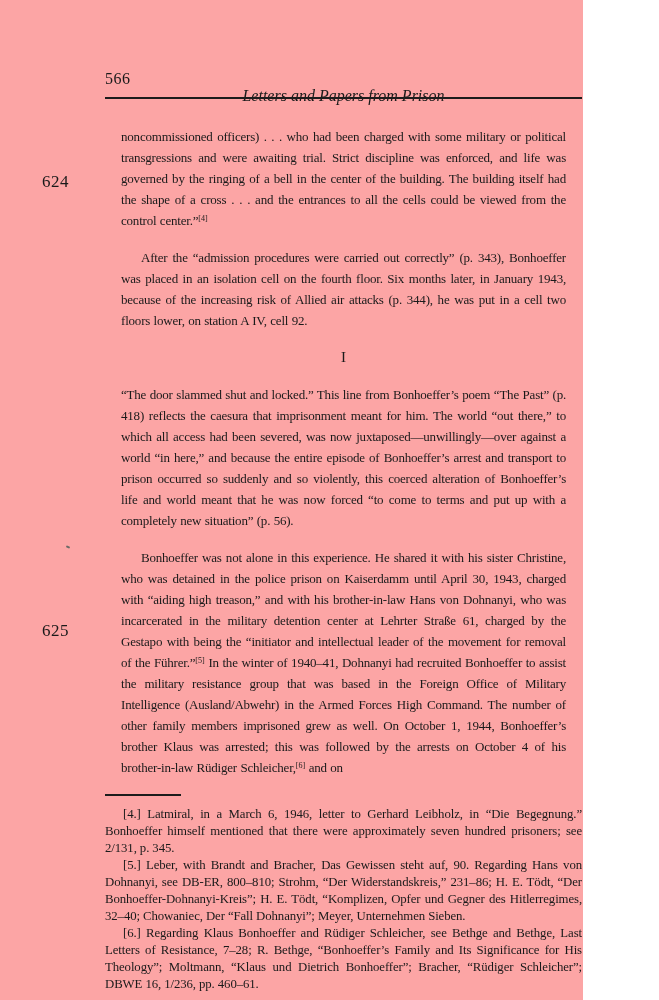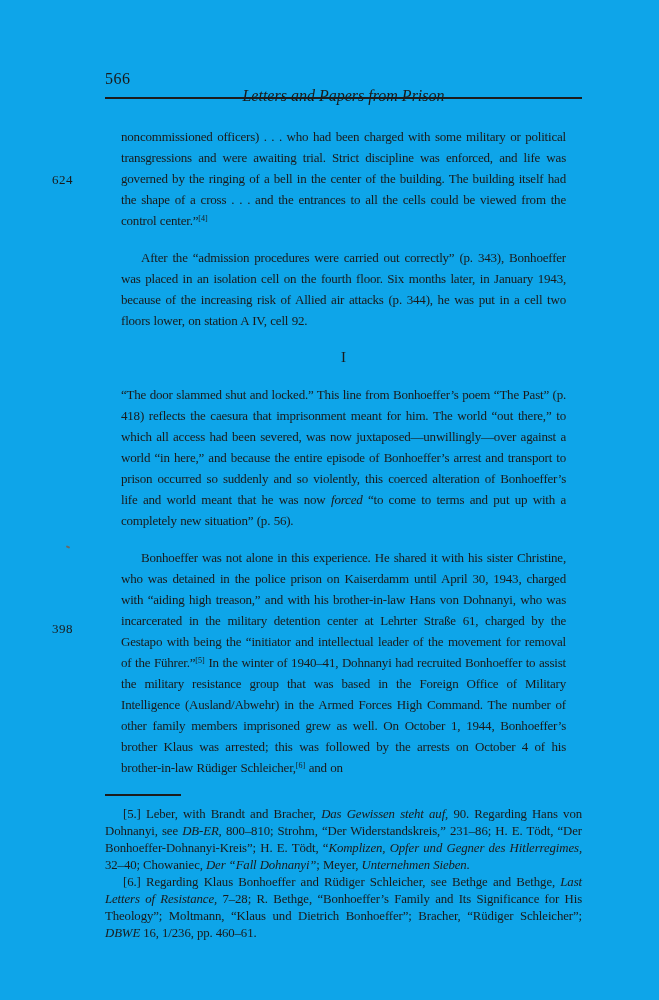--- a/index.html
+++ b/index.html
@@ -1,21 +1,21 @@
 <!DOCTYPE html>
 <html><head>
 <meta charset="utf-8">
 <style>
   html, body { margin: 0; padding: 0; }
   body { width: 659px; height: 1000px; background: #ffffff; }
   .page {
     position: relative;
-    width: 659px;
+    width: 583px;
     height: 1000px;
-    background: #0ea5e9;
+    background: #fca5a5;
     overflow: hidden;
     font-family: "Liberation Serif", "DejaVu Serif", serif;
     color: #1a1a1a;
   }
   .header {
     position: absolute;
     top: 70px;
     left: 105px;
     width: 477px;
     height: 24px;
@@ -39,22 +39,22 @@
   .header-rule {
     position: absolute;
     top: 97px;
     left: 105px;
     width: 477px;
     height: 2px;
     background: #1c1c1c;
   }
   .margin-number {
     position: absolute;
-    left: 52px;
-    font-size: 13px;
+    left: 42px;
+    font-size: 17px;
     letter-spacing: 0.5px;
   }
   .margin-number.n1 { top: 172px; }
   .margin-number.n2 { top: 621px; }
   .scan-artifact {
     position: absolute;
     left: 66px;
     top: 546px;
     width: 4px;
     height: 2px;
@@ -96,45 +96,46 @@
     margin: 15px 0 10px 0;
   }
   .footnotes p.footnote-para {
     margin: 0;
     font-size: 12.8px;
     line-height: 17px;
     text-align: justify;
     text-indent: 18px;
     letter-spacing: -0.1px;
   }
-  .it { font-style: italic; }
+  .it { }
 </style>
 </head>
 <body>
 
 <div class="page">
 
   <div class="header">
     <span class="page-number">566</span>
     <span class="running-title">Letters and Papers from Prison</span>
   </div>
   <div class="header-rule"></div>
 
   <div class="margin-number n1">624</div>
-  <div class="margin-number n2">398</div>
+  <div class="margin-number n2">625</div>
   <div class="scan-artifact"></div>
 
   <div class="content">
     <p class="body-para"><span>noncommissioned officers) . . . who had been charged with some military or political transgressions and were awaiting trial. Strict discipline was enforced, and life was governed by the ringing of a bell in the center of the building. The building itself had the shape of a cross . . . and the entrances to all the cells could be viewed from the control center.”</span><sup class="fn-ref">[4]</sup></p>
     <p class="body-para indented"><span>After the “admission procedures were carried out correctly” (p. 343), Bonhoeffer was placed in an isolation cell on the fourth floor. Six months later, in January 1943, because of the increasing risk of Allied air attacks (p. 344), he was put in a cell two floors lower, on station A IV, cell 92.</span></p>
     <div class="section-divider">I</div>
     <p class="body-para"><span>“The door slammed shut and locked.” This line from Bonhoeffer’s poem “The Past” (p. 418) reflects the caesura that imprisonment meant for him. The world “out there,” to which all access had been severed, was now juxtaposed—unwillingly—over against a world “in here,” and because the entire episode of Bonhoeffer’s arrest and transport to prison occurred so suddenly and so violently, this coerced alteration of Bonhoeffer’s life and world meant that he was now </span><span class="it">forced</span><span> “to come to terms and put up with a completely new situation” (p. 56).</span></p>
     <p class="body-para indented"><span>Bonhoeffer was not alone in this experience. He shared it with his sister Christine, who was detained in the police prison on Kaiserdamm until April 30, 1943, charged with “aiding high treason,” and with his brother-in-law Hans von Dohnanyi, who was incarcerated in the military detention center at Lehrter Straße 61, charged by the Gestapo with being the “initiator and intellectual leader of the movement for removal of the Führer.”</span><sup class="fn-ref">[5]</sup><span> In the winter of 1940–41, Dohnanyi had recruited Bonhoeffer to assist the military resistance group that was based in the Foreign Office of Military Intelligence (Ausland/Abwehr) in the Armed Forces High Command. The number of other family members imprisoned grew as well. On October 1, 1944, Bonhoeffer’s brother Klaus was arrested; this was followed by the arrests on October 4 of his brother-in-law Rüdiger Schleicher,</span><sup class="fn-ref">[6]</sup><span> and on</span></p>
 
     <div class="footnote-separator"></div>
 
     <div class="footnotes">
+      <p class="footnote-para"><span>[4.] Latmiral, in a March 6, 1946, letter to Gerhard Leibholz, in “Die Begegnung.” Bonhoeffer himself mentioned that there were approximately seven hundred prisoners; see 2/131, p. 345.</span></p>
       <p class="footnote-para"><span>[5.] Leber, with Brandt and Bracher, </span><span class="it">Das Gewissen steht auf,</span><span> 90. Regarding Hans von Dohnanyi, see </span><span class="it">DB-ER,</span><span> 800–810; Strohm, “Der Widerstandskreis,” 231–86; H. E. Tödt, “Der Bonhoeffer-Dohnanyi-Kreis”; H. E. Tödt, “</span><span class="it">Komplizen, Opfer und Gegner des Hitlerregimes,</span><span> 32–40; Chowaniec, </span><span class="it">Der “Fall Dohnanyi”</span><span>; Meyer, </span><span class="it">Unternehmen Sieben.</span></p>
       <p class="footnote-para"><span>[6.] Regarding Klaus Bonhoeffer and Rüdiger Schleicher, see Bethge and Bethge, </span><span class="it">Last Letters of Resistance,</span><span> 7–28; R. Bethge, “Bonhoeffer’s Family and Its Significance for His Theology”; Moltmann, “Klaus und Dietrich Bonhoeffer”; Bracher, “Rüdiger Schleicher”; </span><span class="it">DBWE</span><span> 16, 1/236, pp. 460–61.</span></p>
     </div>
   </div>
 
 </div>
 
 </body></html>

